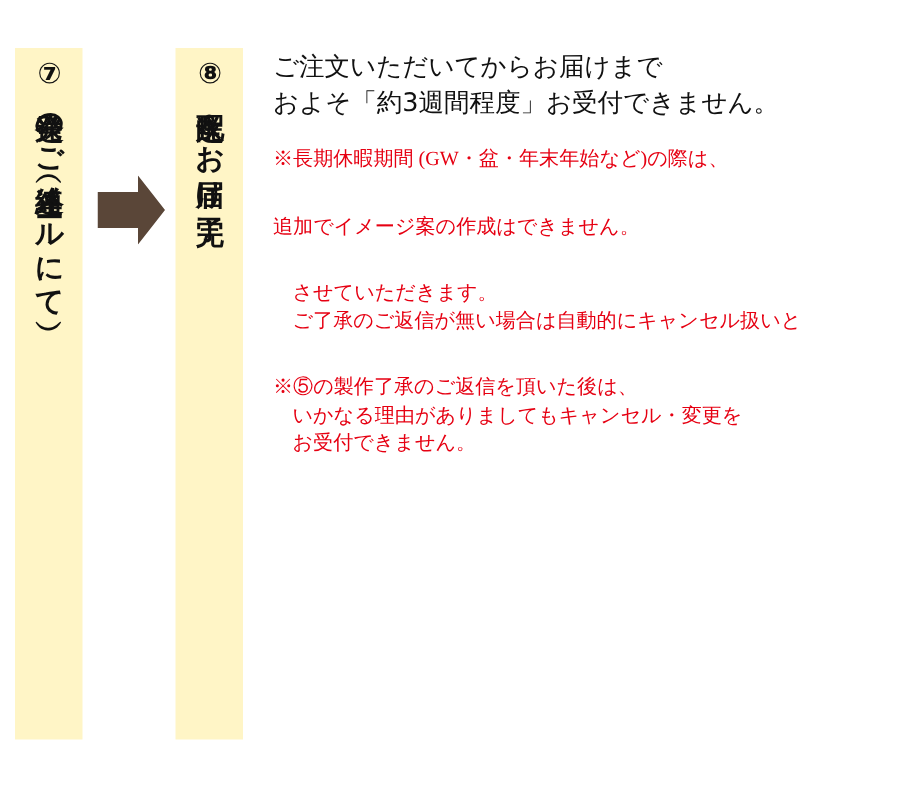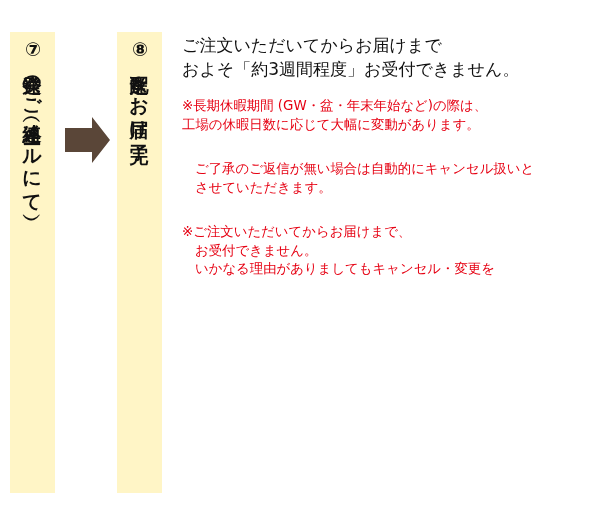--- a/index.html
+++ b/index.html
@@ -62,21 +62,21 @@
     .notes {
       margin-top: 16px;
     }
     .note {
       color: #e60012;
       font-size: 13.4px;
       line-height: 18.5px;
       margin: 0 0 26px 0;
       white-space: nowrap;
     }
-    .note .line { display: block; }
+    .note .line { display: block; font-family: Liberation Serif, serif; }
     .note .line.indent { padding-left: 13px; }
   </style>
 </head>
 <body>
 
 <div class="step-col col1">
   <div class="vtext">⑦発送のご連絡（メールにて）</div>
 </div>
 
 <div class="arrow">
@@ -91,27 +91,27 @@
 
 <div class="content">
   <div class="heading">
     <div>ご注文いただいてからお届けまで</div>
     <div>およそ「約3週間程度」お受付できません。</div>
   </div>
 
   <div class="notes">
     <div class="note">
       <span class="line">※長期休暇期間 (GW・盆・年末年始など)の際は、</span>
-      <span class="line">工場の休暇日数に応じて大幅に変動があります。</span>
     </div>
     <div class="note">
+      <span class="line">追加でイメージ案の作成はできません。</span>
     </div>
     <div class="note">
+      <span class="line indent">させていただきます。</span>
       <span class="line indent">ご了承のご返信が無い場合は自動的にキャンセル扱いと</span>
-      <span class="line indent">させていただきます。</span>
     </div>
     <div class="note">
-      <span class="line">※ご注文いただいてからお届けまで、</span>
+      <span class="line">※⑤の製作了承のご返信を頂いた後は、</span>
+      <span class="line indent">いかなる理由がありましてもキャンセル・変更を</span>
       <span class="line indent">お受付できません。</span>
-      <span class="line indent">いかなる理由がありましてもキャンセル・変更を</span>
     </div>
   </div>
 </div>
 
 </body></html>

